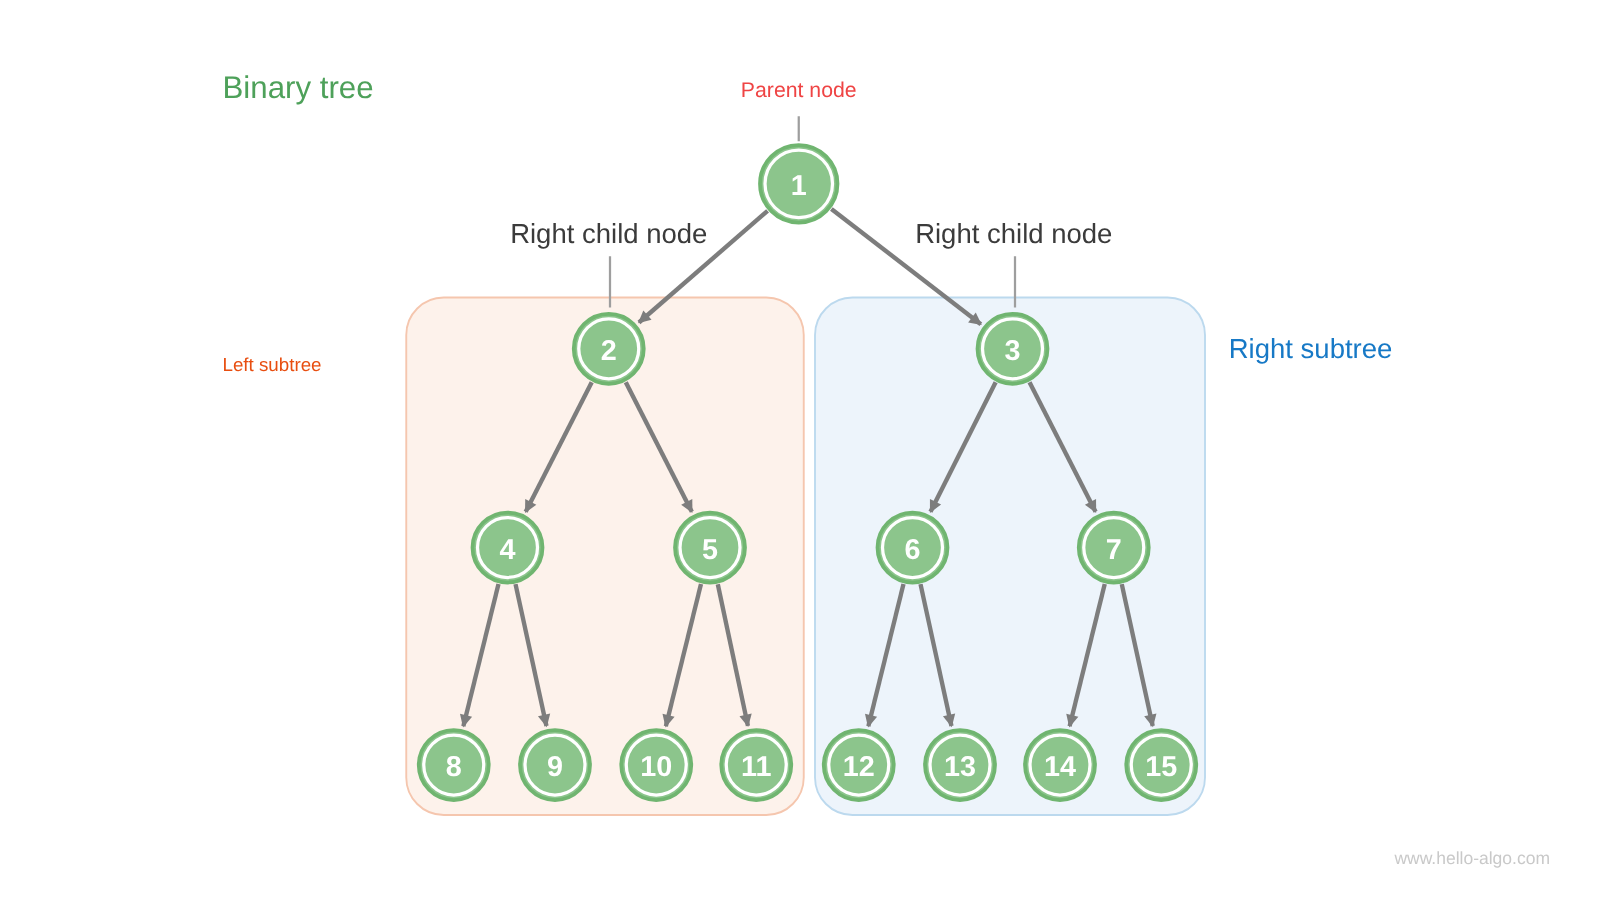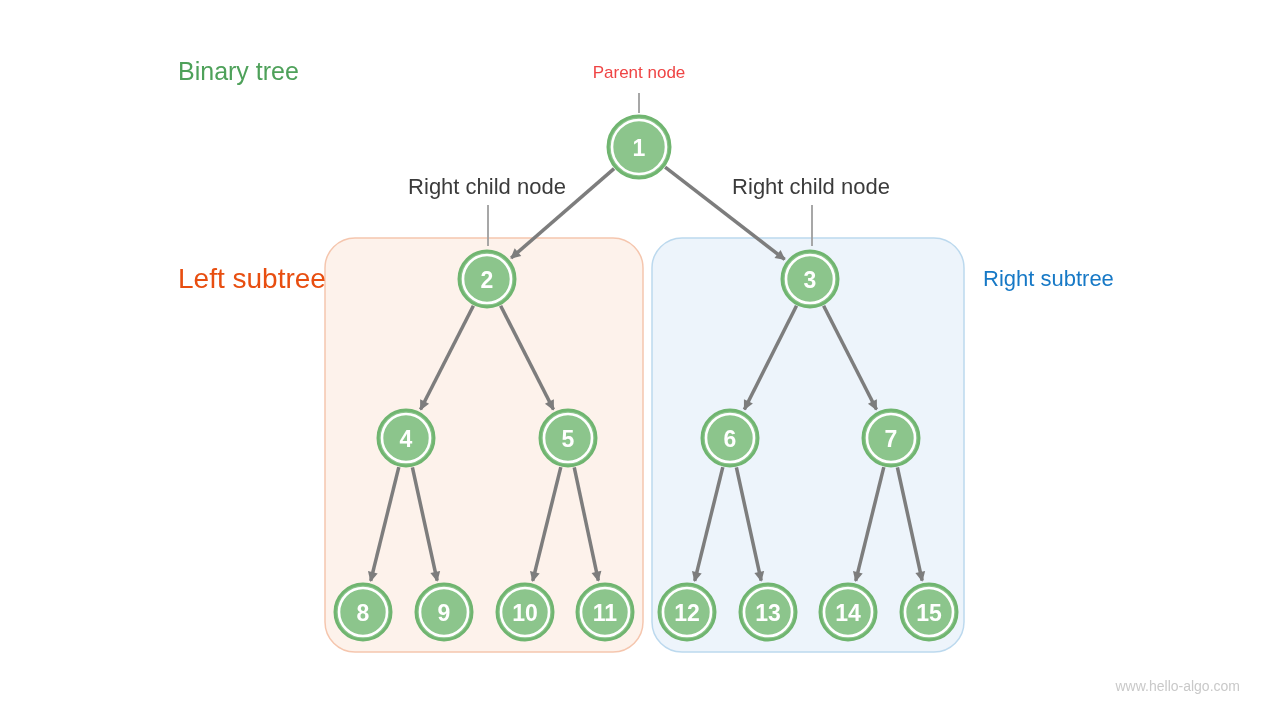--- a/index.html
+++ b/index.html
@@ -142,17 +142,17 @@
         <circle cx="929" cy="612" r="28" fill="#8CC58C" stroke="#70B570" stroke-width="3"></circle>
         <circle cx="929" cy="612" r="24" fill="none" stroke="#FFFFFF" stroke-width="2.6"></circle>
         <text x="929" y="612" fill="#FFFFFF" font-size="23" text-anchor="middle" dominant-baseline="central" dy="0.04em" class="node-num">15</text>
       </g>
     </svg>
 
   <div class="lbl lefted" style="color: rgb(78, 161, 90); font-size: 25px; top: 71px; left: 178px;">Binary tree</div>
   <div class="lbl centered" style="color: #ef4444; font-size: 17px; top: 72px; left: 639px;">Parent node</div>
   <div class="lbl centered" style="color: rgb(59, 59, 59); font-size: 22px; top: 187px; left: 487px;">Right child node</div>
   <div class="lbl centered" style="color: rgb(59, 59, 59); font-size: 22px; top: 187px; left: 811px;">Right child node</div>
-  <div class="lbl lefted" style="color: rgb(232, 78, 16); font-size: 28px; top: 279px; left: 178px;">Left subtree</div>
+  <div class="lbl lefted" style="color: rgb(232, 78, 16); font-size: 15px; top: 292px; left: 178px;">Left subtree</div>
   <div class="lbl lefted" style="color: rgb(23, 121, 198); font-size: 22px; top: 279px; left: 983px;">Right subtree</div>
 
   <div id="watermark" style="color: rgb(201, 201, 201); font-size: 14px; top: 686px; right: 40px;">www.hello-algo.com</div>
 </div>
 
 </body></html>

